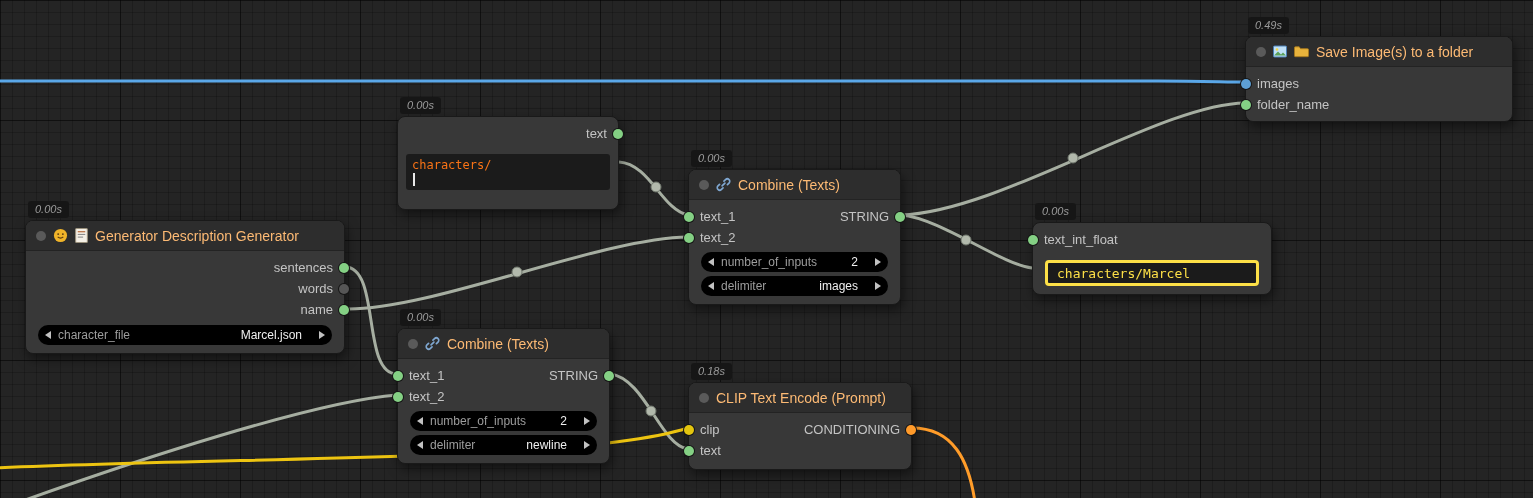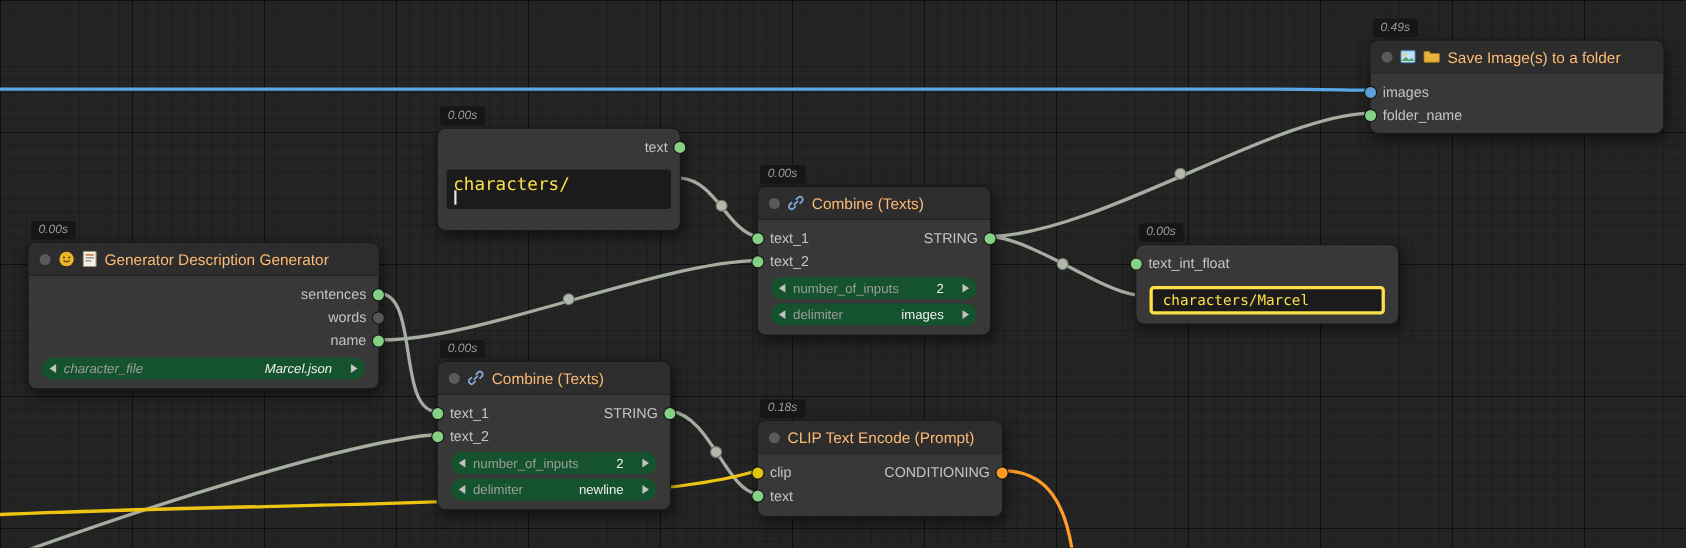--- a/index.html
+++ b/index.html
@@ -37,29 +37,29 @@
   .row .gap { flex:1; }
   .port { position:absolute; width:10px; height:10px; border-radius:50%; top:50%; transform:translateY(-50%);
           box-shadow:0 0 0 1px #151515; }
   .port.in  { left:-5px; }
   .port.out { right:-5px; }
   .p-green  { background:#84d084; }
   .p-gray   { background:#565656; }
   .p-blue   { background:#5d9fd4; }
   .p-yellow { background:#e3c50f; }
   .p-orange { background:#ff9a2a; }
-  .widget { height:20px; margin:4px 12px 0; background:#14532d; border-radius:10px;
+  .widget { height:20px; margin:4px 12px 0; background:#000000; border-radius:10px;
             display:flex; align-items:center; font-size:12px; color:#9d9d9d; padding:0 7px; }
-  .widget.mt { margin-top:5px;font-style:italic; }
+  .widget.mt { margin-top:5px; }
   .arr { width:0; height:0; border-top:4.5px solid transparent; border-bottom:4.5px solid transparent; }
   .arr.l { border-right:6px solid #c2c2c2; margin-right:7px; }
   .arr.r { border-left:6px solid #c2c2c2; margin-left:7px; }
   .wvalue { margin-left:auto; color:#efefef; padding-right:10px; }
   .textbox { margin:10px 8px 11px; background:#1b1b1b; border-radius:3px; height:36px; padding:4px 6px;
-             font-family:"DejaVu Sans Mono", monospace; font-size:16px; color:#fde047; position:relative; }
+             font-family:"DejaVu Sans Mono", monospace; font-size:12px; color:#f97316; position:relative; }
   .caret { position:absolute; left:7px; top:19px; width:2px; height:13px; background:#e8e8e8; }
   .showbox { margin:10px 12px 0; height:26px; background:#1b1b1b; border:3px solid #fde047; border-radius:4px;
              display:flex; align-items:center; padding:0 9px;
              font-family:"DejaVu Sans Mono", monospace; font-size:13px; color:#fde047; }
   .icon { display:flex; align-items:center; flex:0 0 auto; }
 </style>
 </head>
 <body>
 
 <div class="canvas">

